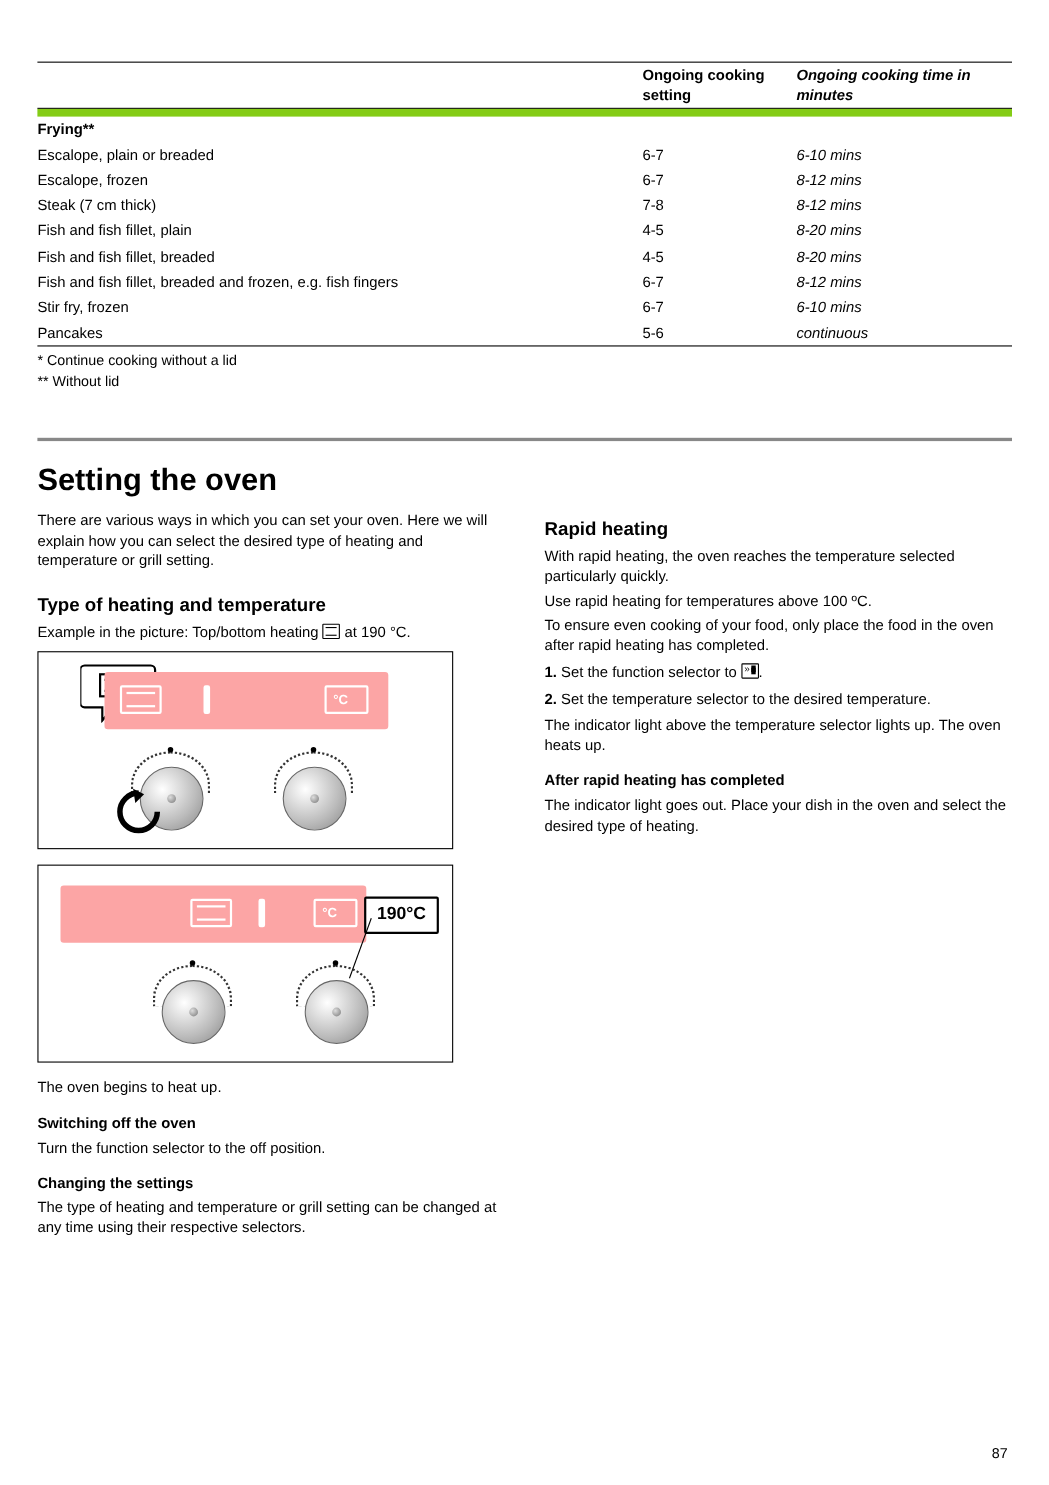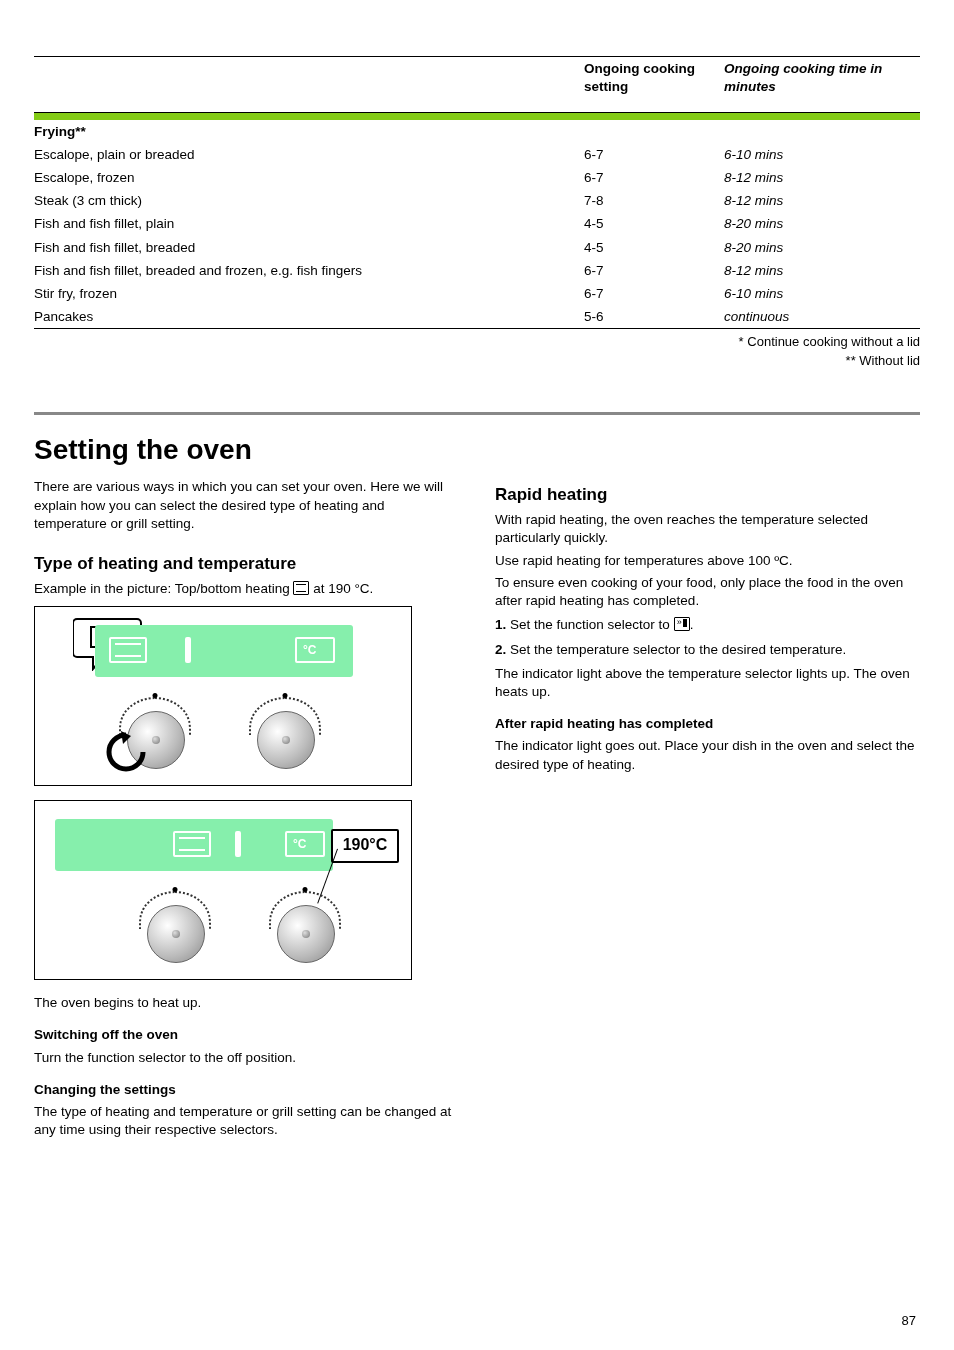--- a/index.html
+++ b/index.html
@@ -21,40 +21,40 @@
   
   .cook-table {
     width: 100%;
     border-top: 1px solid #000;
     border-bottom: 1px solid #000;
   }
   .cook-head {
     display: flex;
     font-weight: bold;
     border-bottom: 1px solid #000;
-    padding: 3px 0 16px 0;
+    padding: 3px 0 2px 0;
     align-items: center;
   }
   .cook-row {
     display: flex;
     padding: 3px 0 2px 0;
   }
   .cook-section {
     font-weight: bold;
     padding: 3px 0 1px 0;
     border-top: 7px solid #84cc16;
   }
   .col-desc { flex: 0 0 550px; }
   .col-setting { flex: 0 0 140px; }
   .col-time { flex: 1 1 auto; font-style: italic; }
   .footnotes {
     margin-top: 4px;
     font-size: 13px;
   }
-  .footnotes div { margin-bottom: 1px; text-align: right; }
+  .footnotes div { margin-bottom: 1px; }
 
   
   h1.section-title {
     font-size: 28px;
     font-weight: bold;
     margin: 42px 0 6px 0;
     border-top: 3px solid #888;
     padding-top: 16px;
   }
   .intro {
@@ -128,21 +128,21 @@
     position: relative;
     box-sizing: border-box;
     background: #fff;
   }
   .display-bar {
     position: absolute;
     left: 60px;
     top: 18px;
     width: 258px;
     height: 52px;
-    background: #86efac;
+    background: #fca5a5;
     border-radius: 3px;
   }
   .display-bar .seg {
     position: absolute;
     top: 12px;
     height: 26px;
     border: 2px solid #fff;
     box-sizing: border-box;
   }
   .seg1 { left: 14px; width: 38px; border-radius:2px; }
@@ -258,21 +258,21 @@
       <div class="col-desc">Escalope, plain or breaded</div>
       <div class="col-setting">6-7</div>
       <div class="col-time">6-10 mins</div>
     </div>
     <div class="cook-row">
       <div class="col-desc">Escalope, frozen</div>
       <div class="col-setting">6-7</div>
       <div class="col-time">8-12 mins</div>
     </div>
     <div class="cook-row">
-      <div class="col-desc">Steak (3 cm thick)</div>
+      <div class="col-desc">Steak (7 cm thick)</div>
       <div class="col-setting">7-8</div>
       <div class="col-time">8-12 mins</div>
     </div>
     <div class="cook-row">
       <div class="col-desc">Fish and fish fillet, plain</div>
       <div class="col-setting">4-5</div>
       <div class="col-time">8-20 mins</div>
     </div>
     <div class="cook-row">
       <div class="col-desc">Fish and fish fillet, breaded</div>

